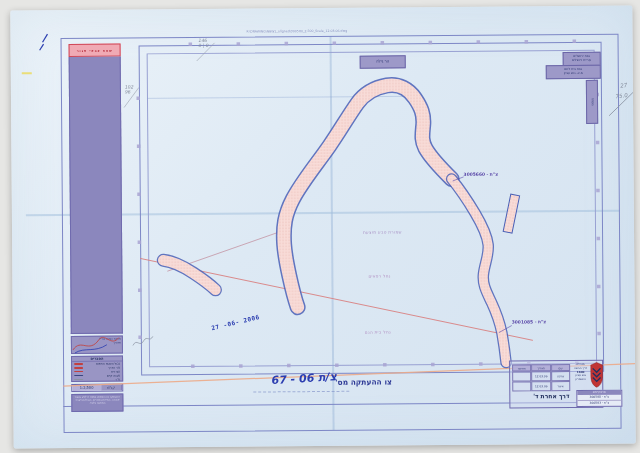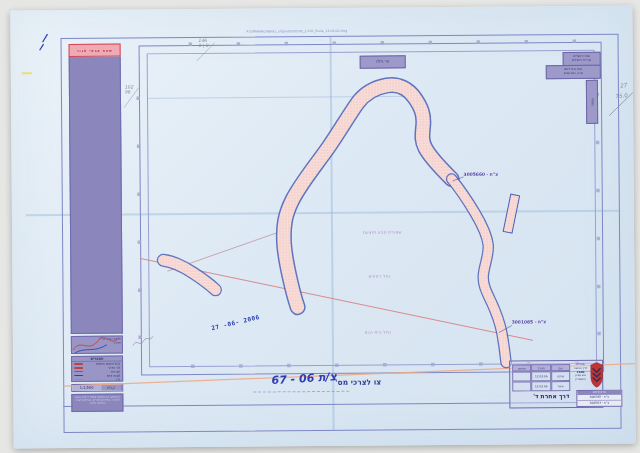--- a/index.html
+++ b/index.html
@@ -210,21 +210,21 @@
     </div>
     <div class="pencil" style="left:114px;top:76px;font-size:4.5px;">
       <div>102</div>
       <div>96</div>
     </div>
     <div class="pencil" style="left:604px;top:78px;font-size:5.5px;transform:rotate(-6deg);">
       <div style="margin-left:6px;">27</div>
       <div style="margin-top:4px;">75.0</div>
     </div>
 
-    <div class="abs" dir="rtl" style="left:322px;top:370px;width:70px;font-size:7.5px;font-weight:bold;color:#2e3a96;text-align:left;">צו לצרכי מס'</div>
+    <div class="abs" dir="rtl" style="left:322px;top:370px;width:70px;font-size:7.5px;font-weight:bold;color:#2e3a96;text-align:left;">צו ההעתקה מס'</div>
     <div class="abs hw" dir="rtl" style="left:246px;top:364px;width:90px;font-size:11px;font-style:italic;font-weight:bold;transform:rotate(-3deg);text-align:center;">צ/ת 06 - 67</div>
     <div class="abs" style="left:240px;top:383px;width:96px;border-top:0.8px dashed #8898cc;opacity:.7;"></div>
 
     <div class="abs" style="left:496px;top:354px;width:92px;height:46px;border:1px solid #6f6aae;background:rgba(210,218,240,.45);"></div>
 
     <div class="abs cellgrid" style="left:499px;top:358px;width:58px;direction:rtl;">
       <div style="height:5px;background:#b3afd8;">שם</div>
       <div style="height:5px;background:#b3afd8;">תאריך</div>
       <div style="height:5px;background:#b3afd8;">חתימה</div>
       <div style="height:8px;">שרטט</div>

